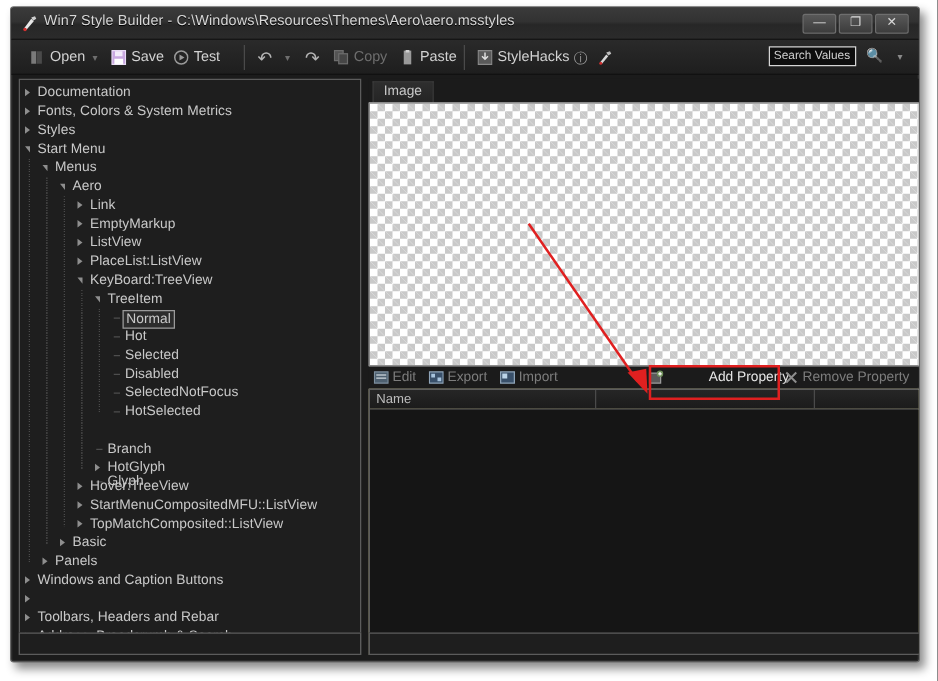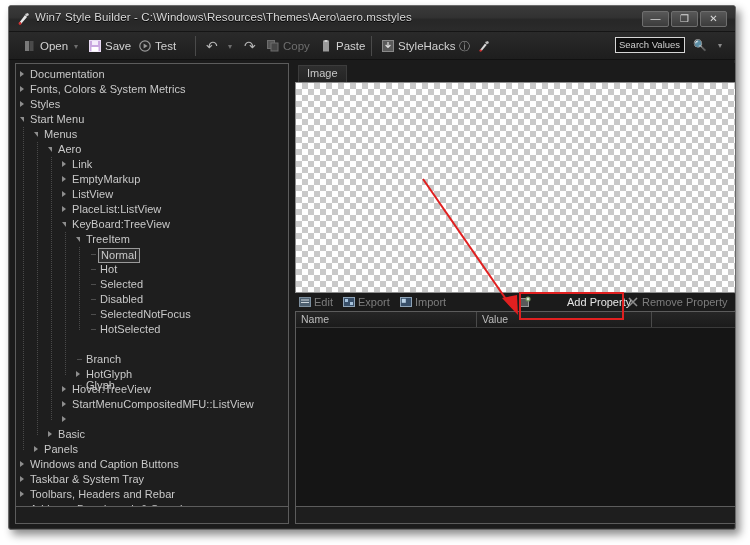--- a/index.html
+++ b/index.html
@@ -424,36 +424,36 @@
         <div class="tnode" style="top: 318px; position: absolute; left: 0px; width: 100%;">
           <span class="arrow" style="left: 46px;"></span>
           <span class="lbl" style="left: 56px;">Hover:TreeView</span>
         </div>
         <div class="tnode" style="top: 333px; position: absolute; left: 0px; width: 100%;">
           <span class="arrow" style="left: 46px;"></span>
           <span class="lbl" style="left: 56px;">StartMenuCompositedMFU::ListView</span>
         </div>
         <div class="tnode" style="top: 348px; position: absolute; left: 0px; width: 100%;">
           <span class="arrow" style="left: 46px;"></span>
+          <span class="lbl" style="left: 56px;">TopMatchComposited::ListView</span>
         </div>
         <div class="tnode" style="top: 363px; position: absolute; left: 0px; width: 100%;">
           <span class="arrow" style="left: 32px;"></span>
           <span class="lbl" style="left: 42px;">Basic</span>
         </div>
         <div class="tnode" style="top: 378px; position: absolute; left: 0px; width: 100%;">
           <span class="arrow" style="left: 18px;"></span>
           <span class="lbl" style="left: 28px;">Panels</span>
         </div>
         <div class="tnode" style="top: 393px; position: absolute; left: 0px; width: 100%;">
           <span class="arrow" style="left: 4px;"></span>
           <span class="lbl" style="left: 14px;">Windows and Caption Buttons</span>
         </div>
         <div class="tnode" style="top: 408px; position: absolute; left: 0px; width: 100%;">
           <span class="arrow" style="left: 4px;"></span>
-          <span class="lbl" style="left: 14px;">Taskbar &amp; System Tray</span>
         </div>
         <div class="tnode" style="top: 423px; position: absolute; left: 0px; width: 100%;">
           <span class="arrow" style="left: 4px;"></span>
           <span class="lbl" style="left: 14px;">Toolbars, Headers and Rebar</span>
         </div>
         <div class="tnode" style="top: 438px; position: absolute; left: 0px; width: 100%;">
           <span class="arrow" style="left: 4px;"></span>
           <span class="lbl" style="left: 14px;">Address, Breadcrumb &amp; Search</span>
         </div>
         <div class="tnode" style="top: 453px; position: absolute; left: 0px; width: 100%;">
@@ -520,21 +520,20 @@
       </svg>
       <span>Remove Property</span>
     </div>
   </div>
   <div id="add-prop-highlight"></div>
 
   <div id="prop-grid">
     <div id="grid-header">
       <div class="gcol" style="left:0;width:180px;">Name</div>
       <div class="gdiv" style="left:180px;"></div>
-      <div class="gcol" style="left:181px;width:174px;">Value</div>
       <div class="gdiv" style="left:355px;"></div>
     </div>
     <div id="grid-body"></div>
   </div>
 
   <div id="status-left"></div>
   <div id="status-right"></div>
 
 </div>
 

